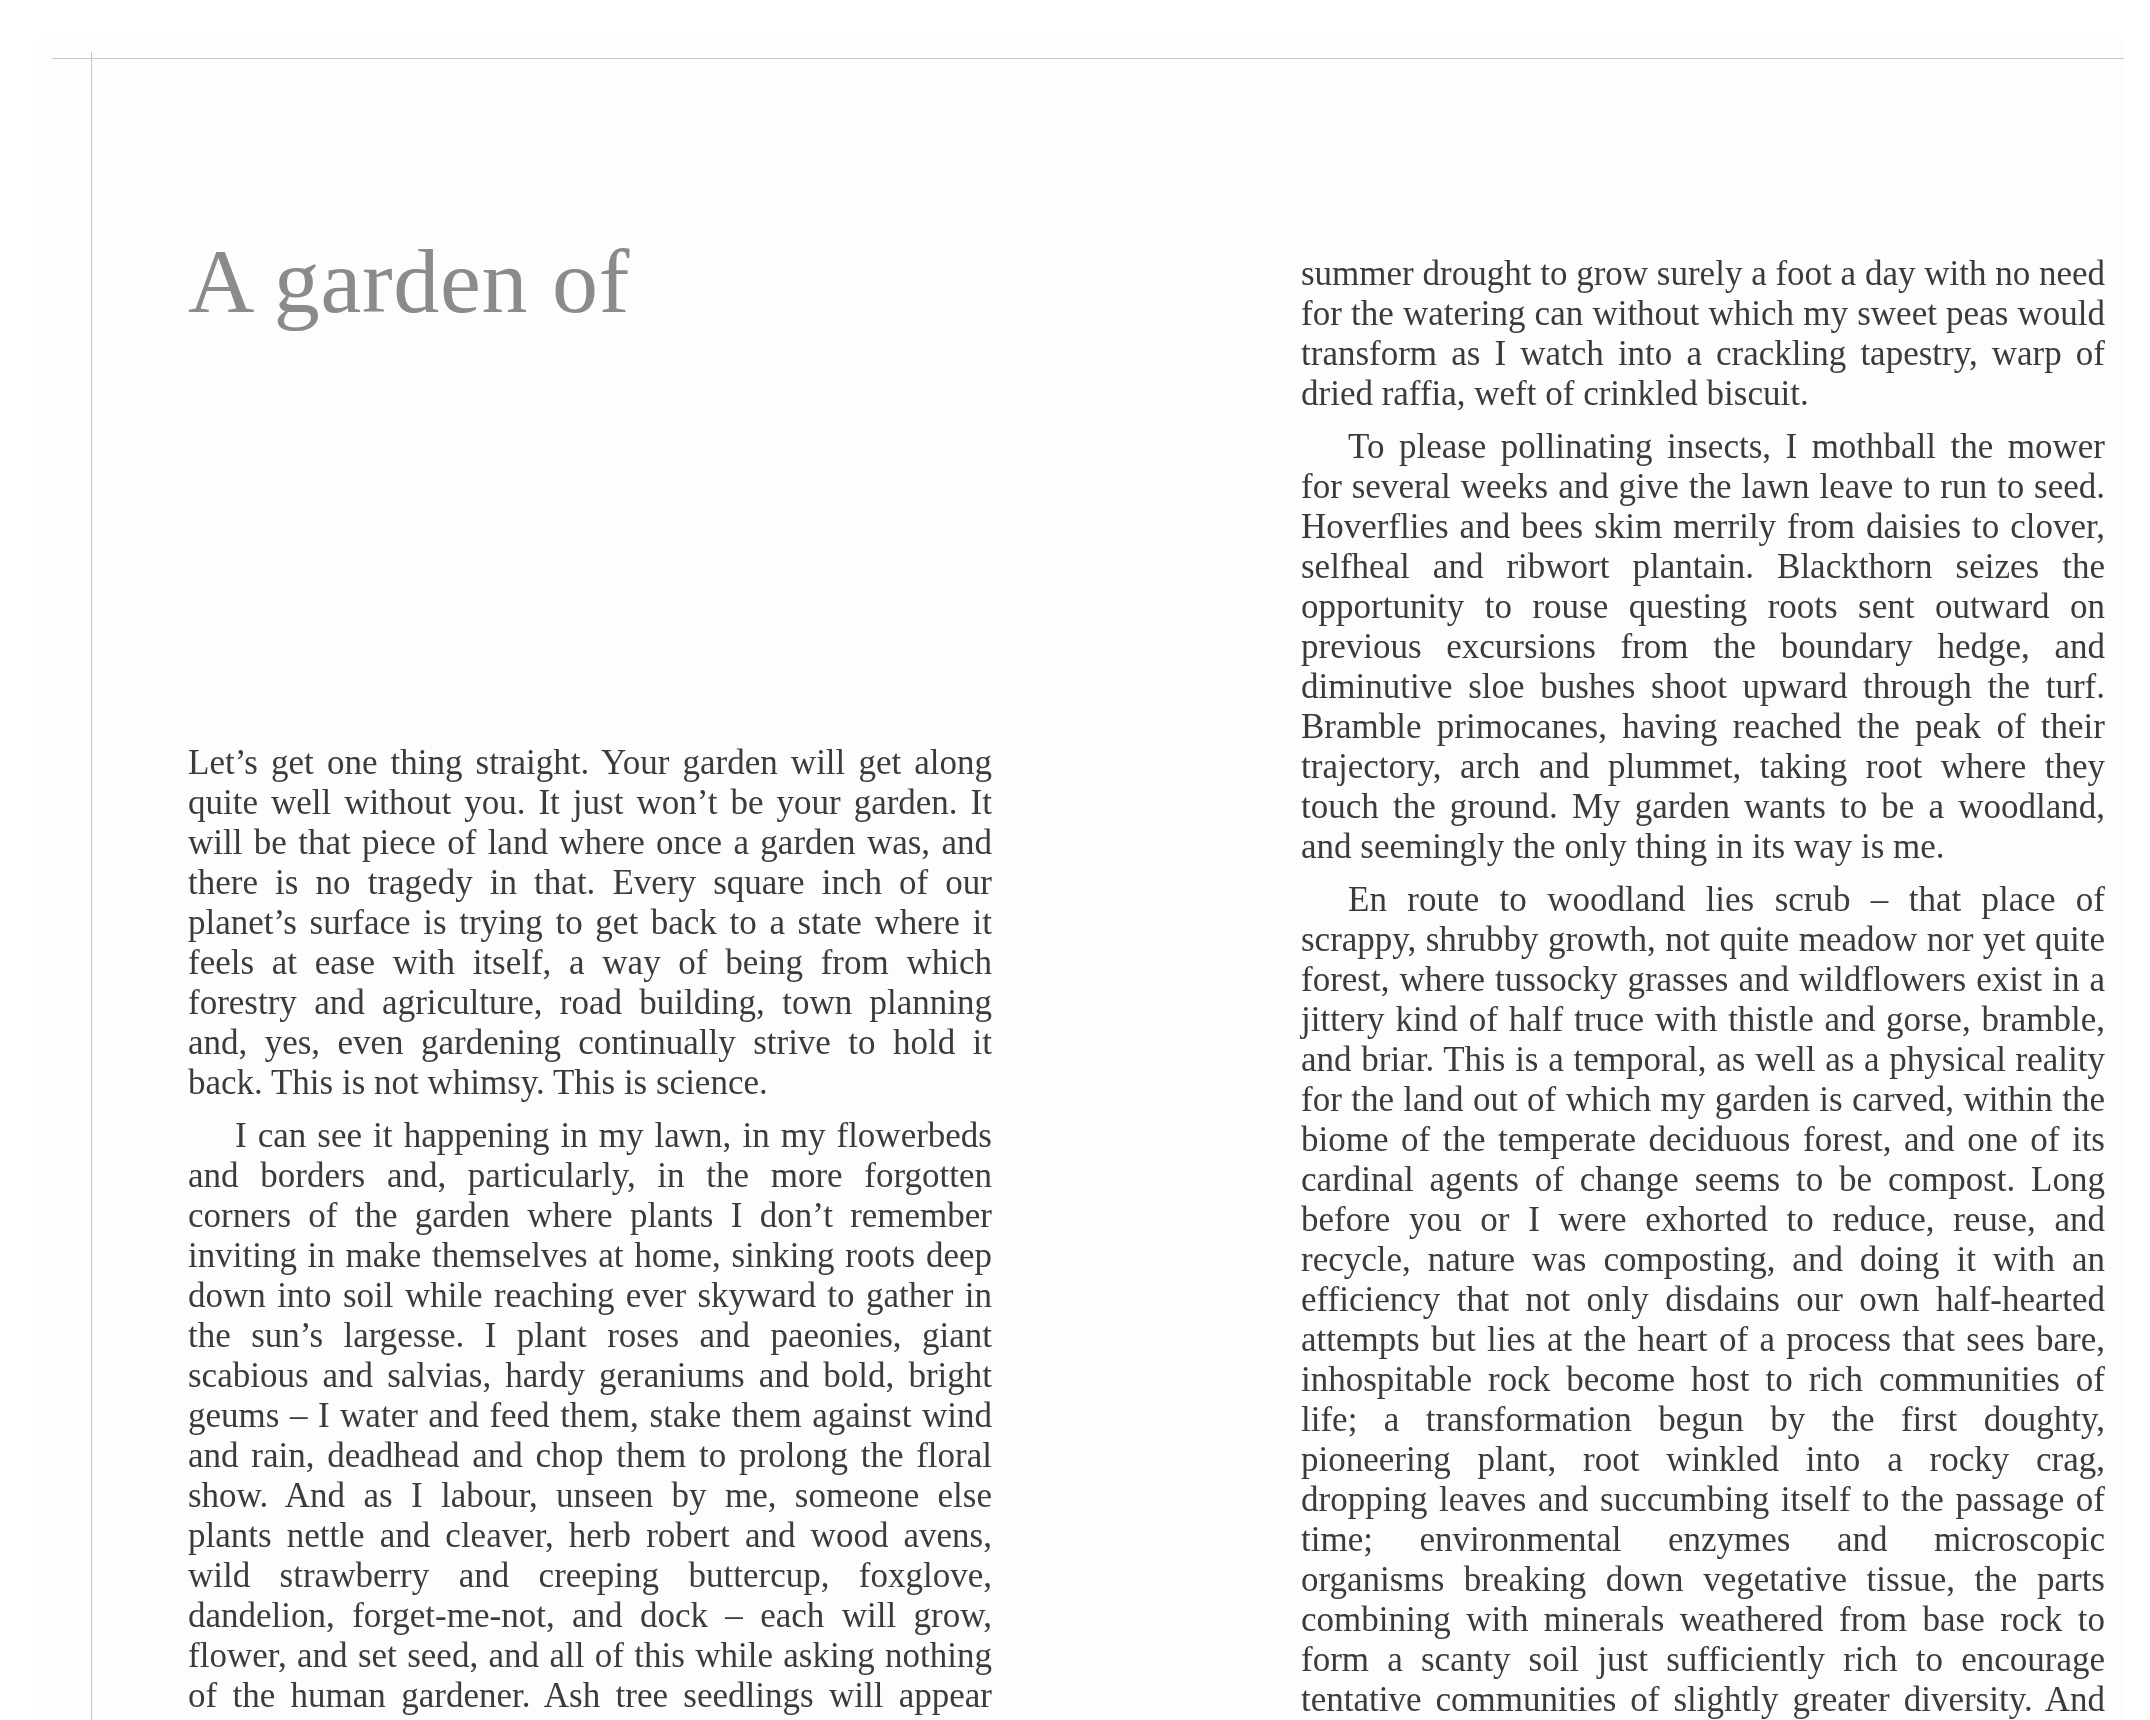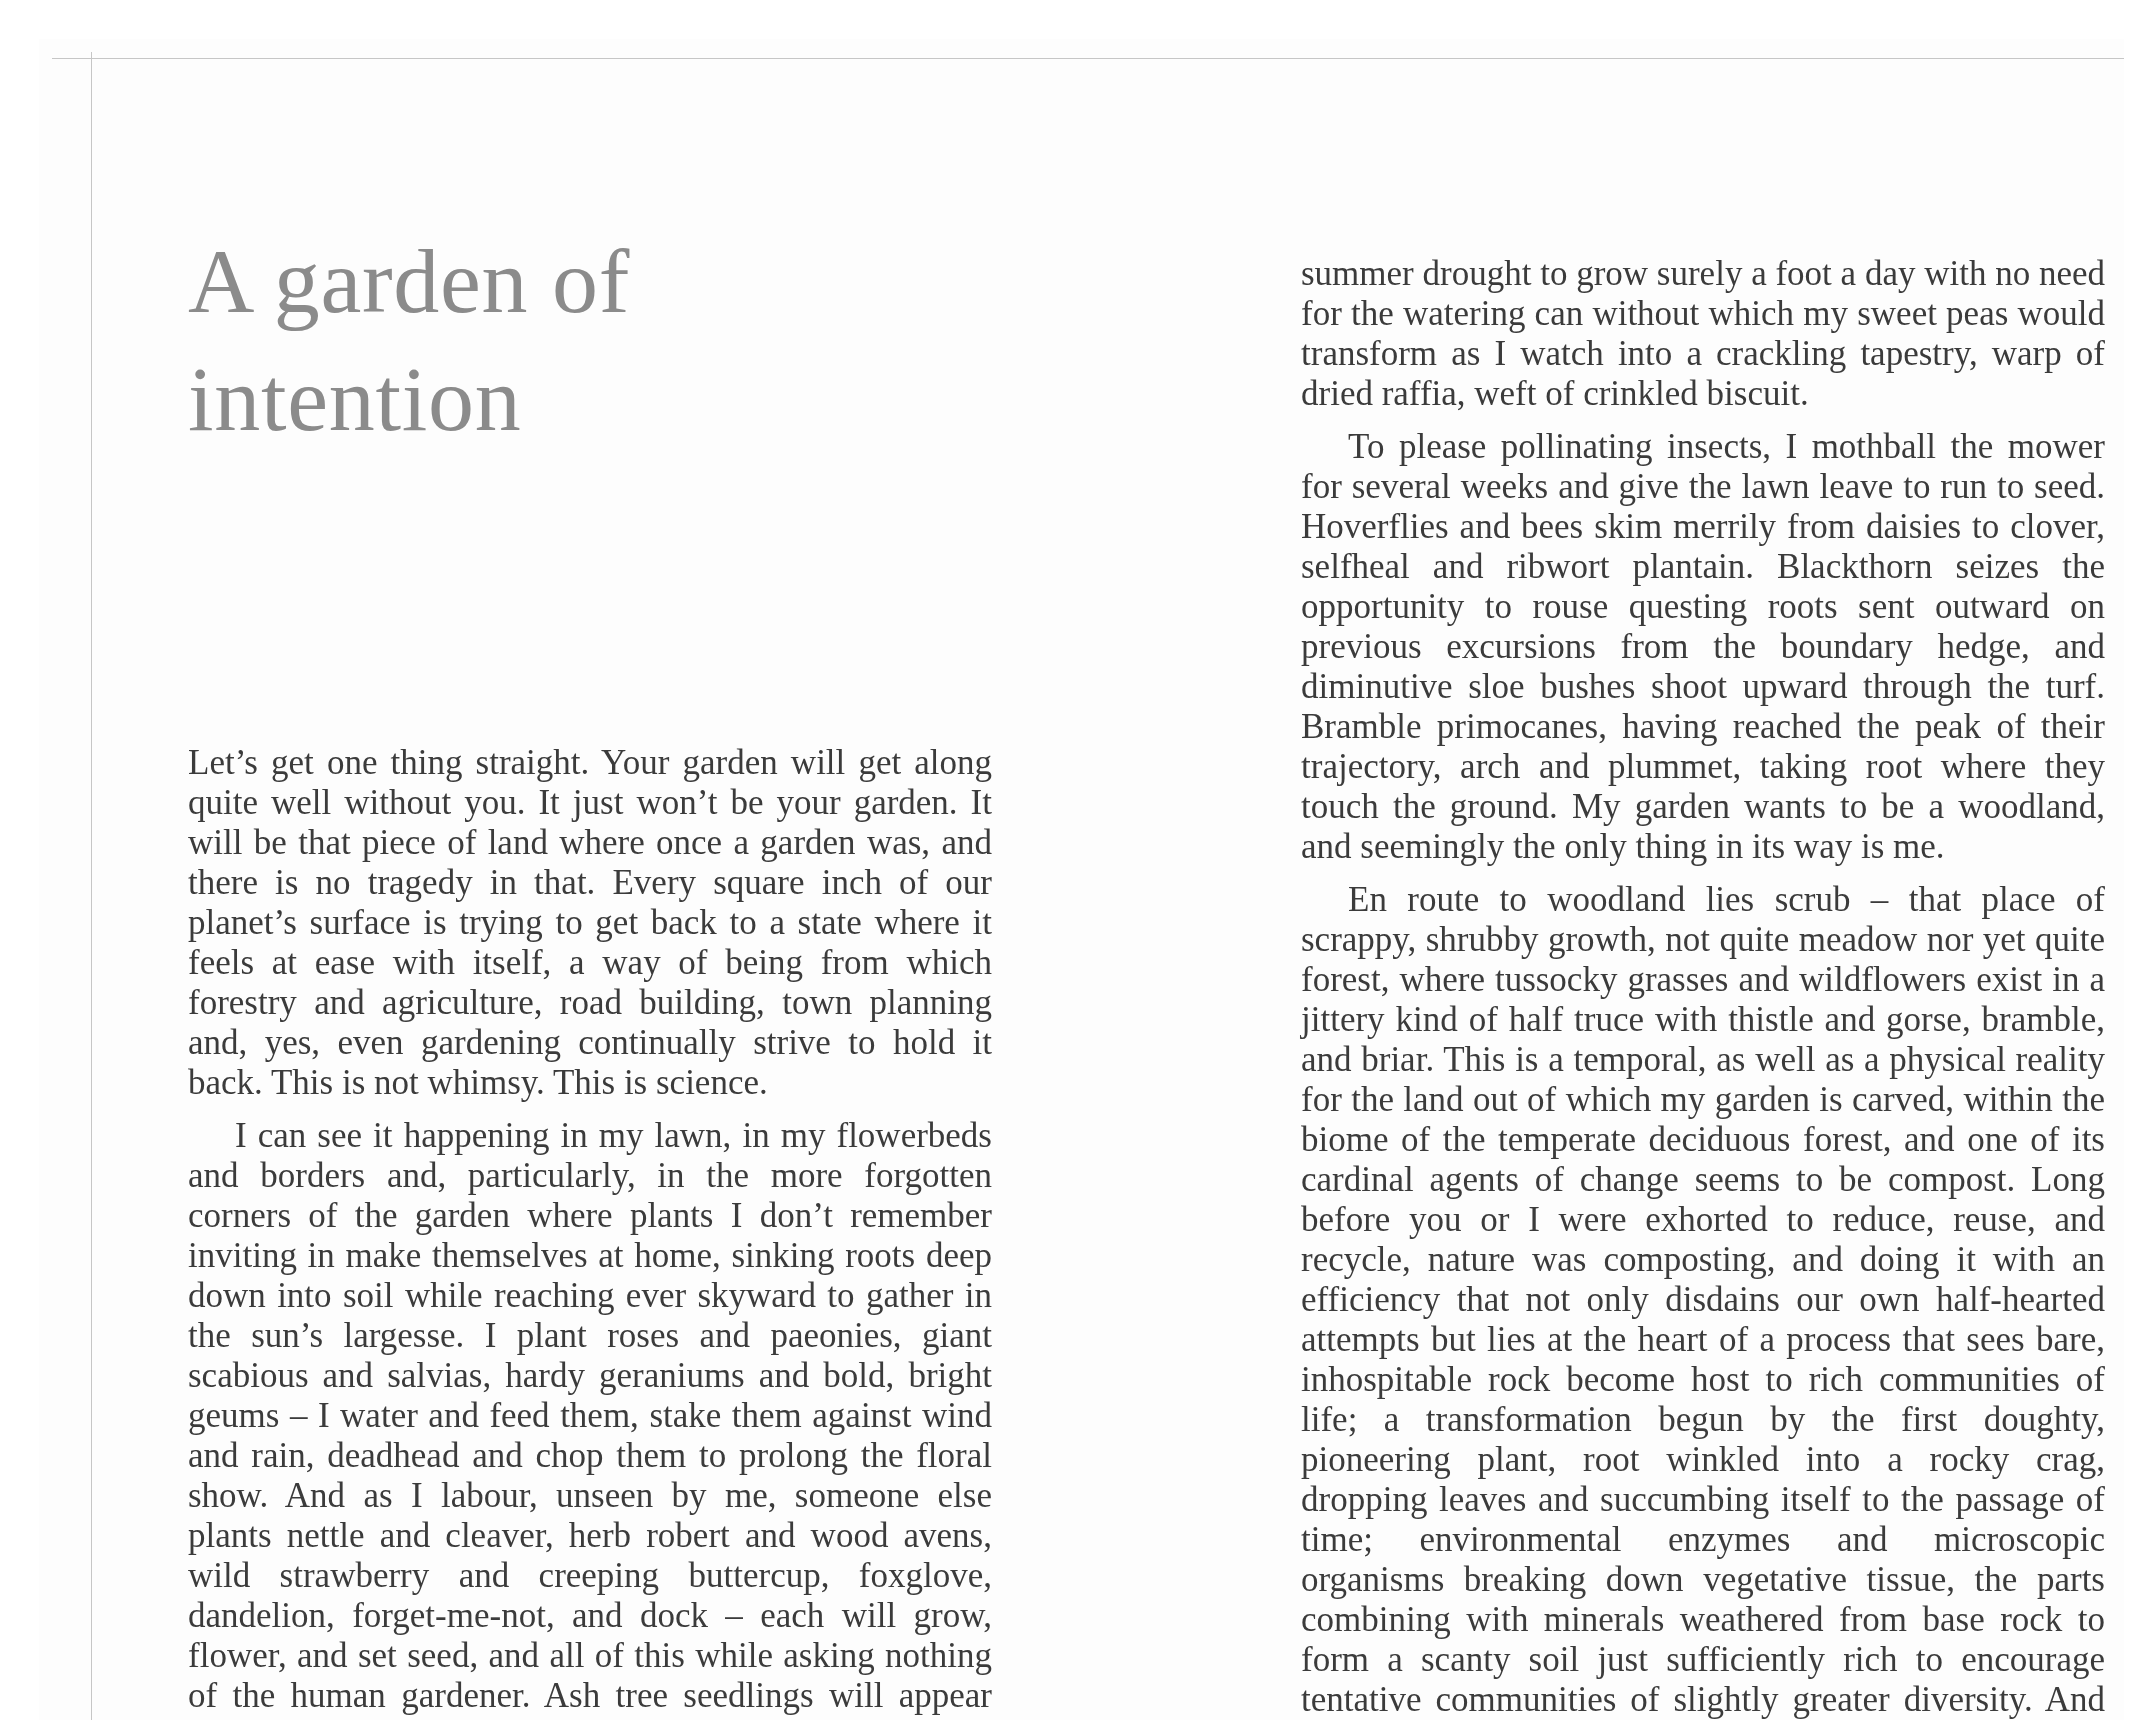--- a/index.html
+++ b/index.html
@@ -50,21 +50,20 @@
 
 <div class="page">
 
   <div class="edge edge-top"></div>
   <div class="edge edge-left"></div>
   <div class="edge edge-right"></div>
   <div class="edge edge-bottom"></div>
 
   <h1 class="chapter-title">
     <span class="title-line">A garden of</span>
-    <span class="title-line">intention</span>
   </h1>
 
   <div class="column column-left">
     <p class="para">Let’s get one thing straight. Your garden will get along quite well without you. It just won’t be your garden. It will be that piece of land where once a garden was, and there is no tragedy in that. Every square inch of our planet’s surface is trying to get back to a state where it feels at ease with itself, a way of being from which forestry and agriculture, road building, town planning and, yes, even gardening continually strive to hold it back. This is not whimsy. This is science.</p>
     <p class="para indent runover">I can see it happening in my lawn, in my flowerbeds and borders and, particularly, in the more forgotten corners of the garden where plants I don’t remember inviting in make themselves at home, sinking roots deep down into soil while reaching ever skyward to gather in the sun’s largesse. I plant roses and paeonies, giant scabious and salvias, hardy geraniums and bold, bright geums – I water and feed them, stake them against wind and rain, deadhead and chop them to prolong the floral show. And as I labour, unseen by me, someone else plants nettle and cleaver, herb robert and wood avens, wild strawberry and creeping buttercup, foxglove, dandelion, forget-me-not, and dock – each will grow, flower, and set seed, and all of this while asking nothing of the human gardener. Ash tree seedlings will appear suddenly as if from nowhere, now six inches, now six feet (never turn your back on an ash seedling, it will be a rangy sapling tree before you know it), blackberries reach out to snag me across paths, defying</p>
   </div>
 
   <div class="column column-right">
     <p class="para">summer drought to grow surely a foot a day with no need for the watering can without which my sweet peas would transform as I watch into a crackling tapestry, warp of dried raffia, weft of crinkled biscuit.</p>
     <p class="para indent">To please pollinating insects, I mothball the mower for several weeks and give the lawn leave to run to seed. Hoverflies and bees skim merrily from daisies to clover, selfheal and ribwort plantain. Blackthorn seizes the opportunity to rouse questing roots sent outward on previous excursions from the boundary hedge, and diminutive sloe bushes shoot upward through the turf. Bramble primocanes, having reached the peak of their trajectory, arch and plummet, taking root where they touch the ground. My garden wants to be a woodland, and seemingly the only thing in its way is me.</p>

